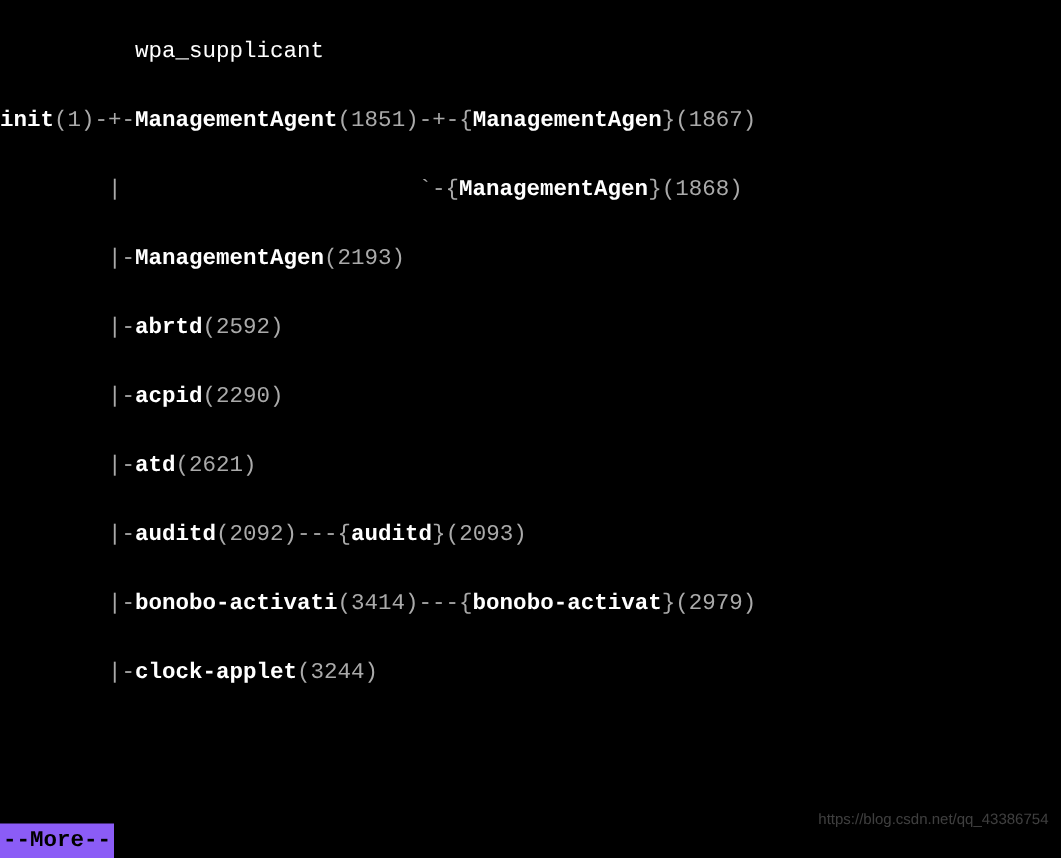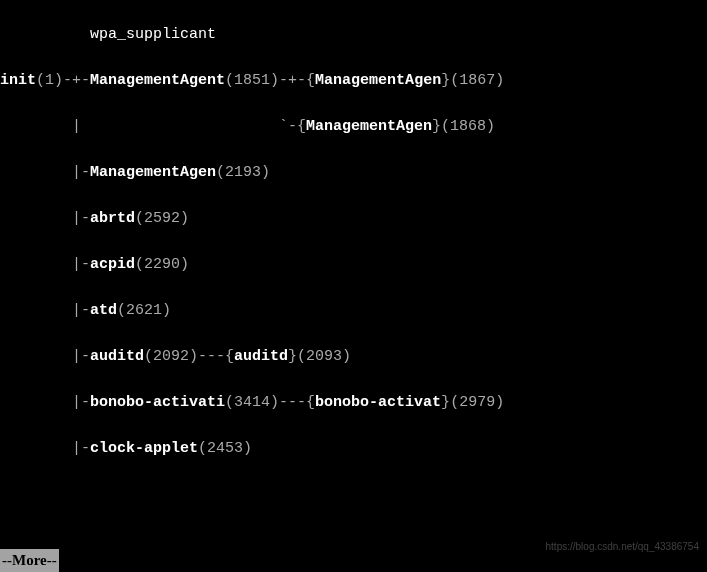--- a/index.html
+++ b/index.html
@@ -27,41 +27,40 @@
     bottom: 14px;
     right: 8px;
     color: rgba(180,180,180,0.35);
     font-size: 10px;
     font-family: Arial, sans-serif;
   }
   .more-bar {
     position: absolute;
     bottom: 0;
     left: 0;
-    background: #a3a3a3;
+    background: #8b5cf6;
     color: #000;
     font-weight: bold;
     padding: 0 2px;
-    font-family: Liberation Serif, serif;
   }
 </style>
 </head>
 <body>
 
 <div class="terminal">
 <span class="line"><span>          wpa_supplicant</span></span>
 <span class="line"><span class="bold">init</span><span class="dim">(1)</span><span class="dim">-+-</span><span class="bold">ManagementAgent</span><span class="dim">(1851)</span><span class="dim">-+-{</span><span class="bold">ManagementAgen</span><span class="dim">}</span><span class="dim">(1867)</span></span>
 <span class="line"><span class="dim">        |                      `-{</span><span class="bold">ManagementAgen</span><span class="dim">}</span><span class="dim">(1868)</span></span>
 <span class="line"><span class="dim">        |-</span><span class="bold">ManagementAgen</span><span class="dim">(2193)</span></span>
 <span class="line"><span class="dim">        |-</span><span class="bold">abrtd</span><span class="dim">(2592)</span></span>
 <span class="line"><span class="dim">        |-</span><span class="bold">acpid</span><span class="dim">(2290)</span></span>
 <span class="line"><span class="dim">        |-</span><span class="bold">atd</span><span class="dim">(2621)</span></span>
 <span class="line"><span class="dim">        |-</span><span class="bold">auditd</span><span class="dim">(2092)</span><span class="dim">---{</span><span class="bold">auditd</span><span class="dim">}</span><span class="dim">(2093)</span></span>
 <span class="line"><span class="dim">        |-</span><span class="bold">bonobo-activati</span><span class="dim">(3414)</span><span class="dim">---{</span><span class="bold">bonobo-activat</span><span class="dim">}</span><span class="dim">(2979)</span></span>
-<span class="line"><span class="dim">        |-</span><span class="bold">clock-applet</span><span class="dim">(2453)</span></span>
+<span class="line"><span class="dim">        |-</span><span class="bold">clock-applet</span><span class="dim">(3244)</span></span>
 
 
 
 
 
 
 
 
 
 

